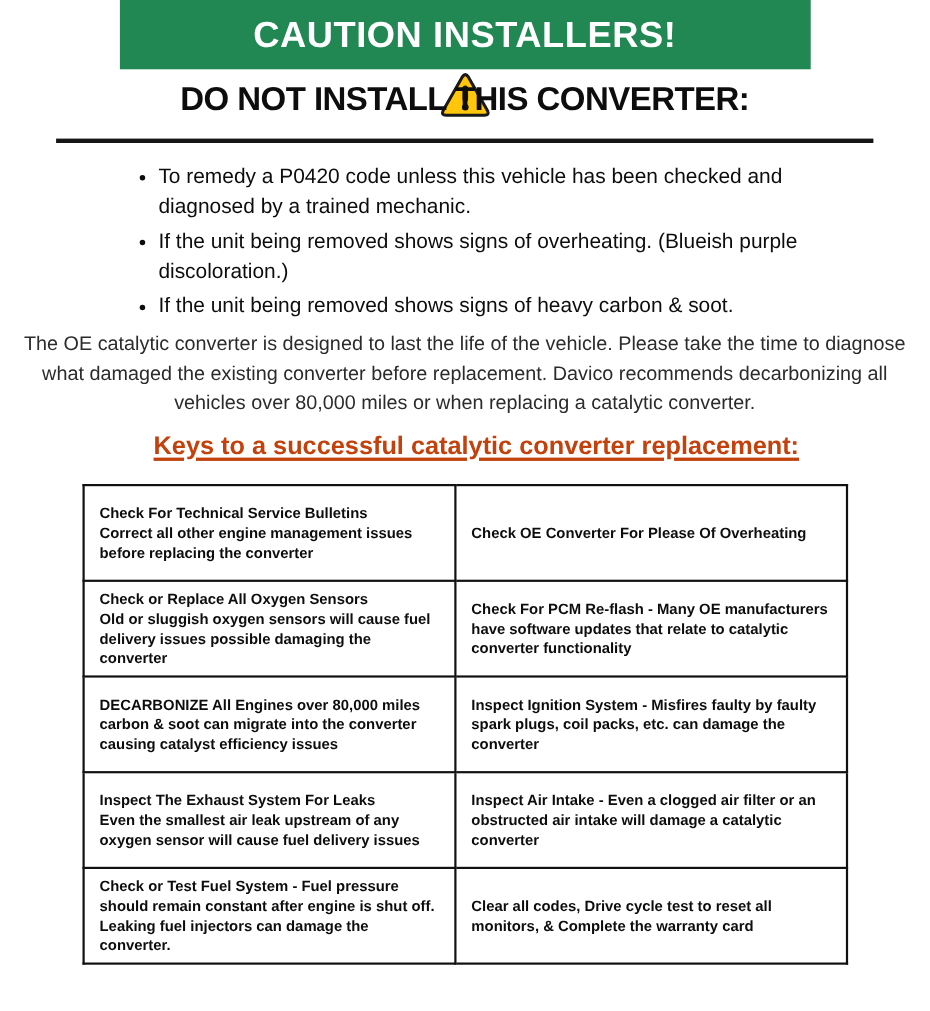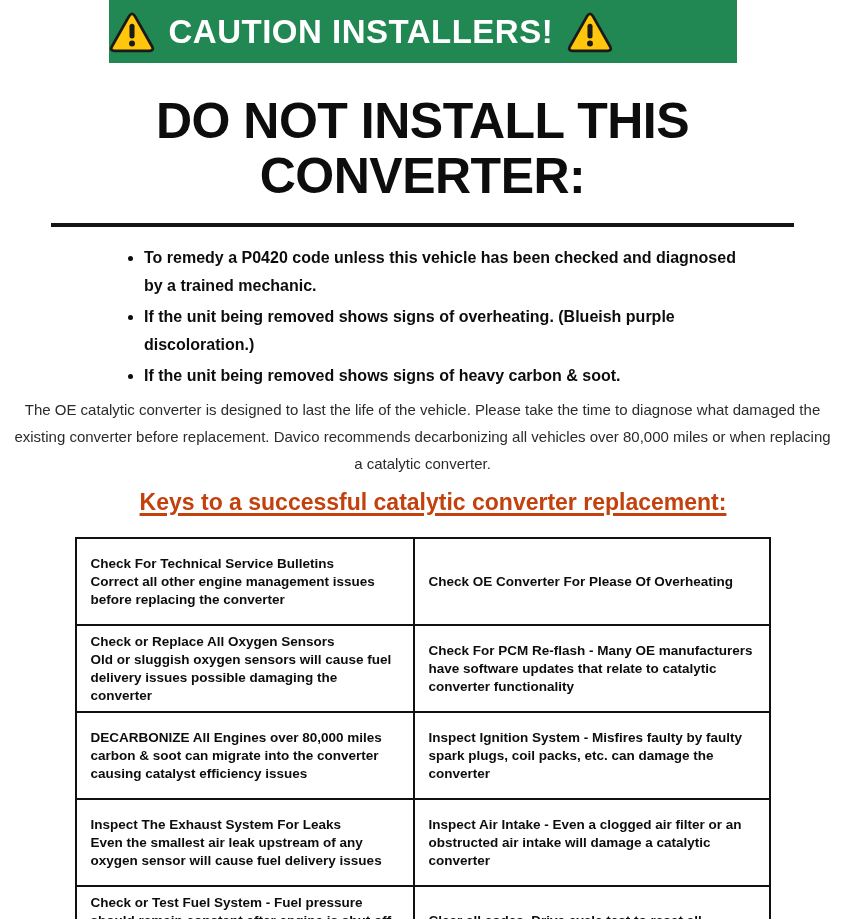--- a/index.html
+++ b/index.html
@@ -4,51 +4,51 @@
 <style>
   html,body{margin:0;padding:0;}
   body{
     width:845px;height:919px;margin:0 auto;background:#ffffff;
     font-family:"Liberation Sans", sans-serif;color:#111;
     overflow:hidden;
   }
   
   .banner{
     width:628px;height:63px;margin:0 auto;background:#218753;
-    display:flex;align-items:center;justify-content:flex-start;gap:14px;
+    display:flex;align-items:center;justify-content:center;gap:14px;flex-direction:column;
   }
   .banner-text{
     color:#ffffff;font-size:33px;font-weight:bold;letter-spacing:0.5px;
     white-space:nowrap;
   }
   .warn-icon{width:46px;height:42px;display:block;flex:0 0 auto;}
   
   .main-heading{
-    margin:31px 0 0 0;text-align:center;
-    font-size:50px;font-weight:bold;letter-spacing:-0.5px;line-height:1.1;
+    margin:11px 0 0 0;text-align:center;
+    font-size:30px;font-weight:bold;letter-spacing:-0.5px;line-height:1.1;
     color:#0d0d0d;
   }
   
   .divider{
     width:743px;height:4px;background:#151515;border:none;
     margin:19px auto 0 auto;
   }
   
   .bullets{
     margin:17px 0 0 128px;padding:0 0 0 16px;width:610px;
     list-style:disc;
   }
   .bullets li{
-    font-size:16px;font-weight:bold;line-height:28px;color:#0d0d0d;
+    font-size:19px;font-weight:normal;line-height:28px;color:#0d0d0d;
     margin-bottom:3px;
   }
   
   .paragraph{
     width:822px;margin:6px auto 0 auto;text-align:center;
-    font-size:15px;font-weight:400;line-height:27px;color:#2b2b2b;
+    font-size:18px;font-weight:400;line-height:27px;color:#2b2b2b;
   }
   
   .keys-heading{
     margin:12px 0 0 0;text-align:center;
     font-size:23px;font-weight:bold;letter-spacing:0px;color:#c2410c;
     text-decoration:underline;text-decoration-thickness:2.5px;text-underline-offset:3px;padding-left:21px;
   }
   
   .keys-table{
     width:694px;margin:21px auto 0 auto;border-collapse:collapse;table-layout:fixed;

